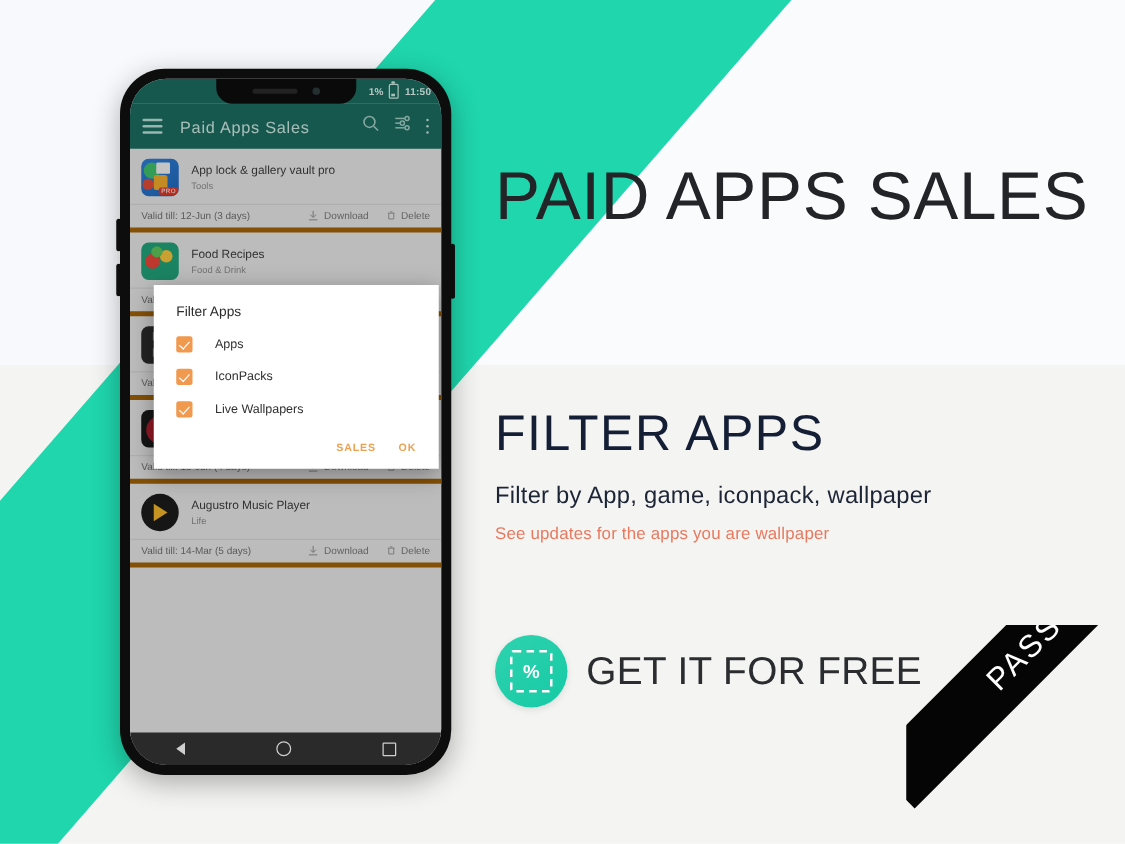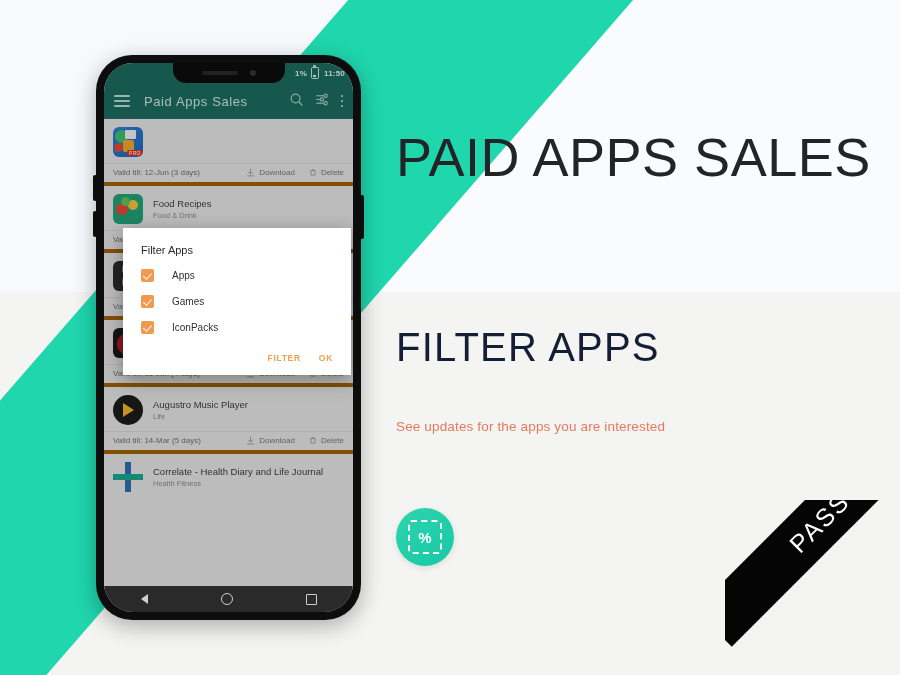--- a/index.html
+++ b/index.html
@@ -288,20 +288,24 @@
     <div class="applist">
 
       <div class="app-row">
         <div class="app-ico ico-applock">
           <span class="blob ico-green"></span>
             <span class="blob ico-red"></span>
           <span class="blob ico-white"></span>
             <span class="blob ico-lock"></span>
           <span class="ico-pro">PRO</span>
         </div>
+        <div class="app-txt">
+          <div class="app-name">App lock &amp; gallery vault pro</div>
+          <div class="app-cat">Tools</div>
+        </div>
       </div>
       <div class="valid-row">
         <span class="valid-txt">Valid till: 12-Jun (3 days)</span>
         <span class="valid-actions">
           <span class="act">
             <svg width="9" height="9" viewBox="0 0 24 24" fill="none" stroke="#888" stroke-width="2">
                 <line x1="12" y1="2" x2="12" y2="15"></line>
                 <polyline points="6,10 12,16 18,10"></polyline>
                 <line x1="3" y1="21" x2="21" y2="21"></line>
               </svg>
@@ -419,75 +423,67 @@
             <svg width="8" height="9" viewBox="0 0 24 24" fill="none" stroke="#888" stroke-width="2">
                 <polyline points="4,6 20,6"></polyline>
                 <path d="M6 6v14h12V6"></path>
                 <path d="M9 3h6"></path>
               </svg>
             <span>Delete</span>
           </span>
         </span>
       </div>
 
-      <div class="app-row">
-        <div class="app-ico ico-plus">
-          <span class="v"></span>
-            <span class="h"></span>
-        </div>
-        <div class="app-txt">
-          <div class="app-name">Correlate - Health Diary and Life Journal</div>
-          <div class="app-cat">Health Fitness</div>
-        </div>
-      </div>
 
     </div>
 
     <div class="scrim"></div>
 
     <div class="dialog">
       <div class="dlg-title">Filter Apps</div>
 
       <div class="dlg-opt">
         <span class="cb"></span>
         <span class="dlg-opt-label">Apps</span>
       </div>
       <div class="dlg-opt">
         <span class="cb"></span>
-        <span class="dlg-opt-label">Games</span>
+        <span class="dlg-opt-label">IconPacks</span>
       </div>
       <div class="dlg-opt">
         <span class="cb"></span>
-        <span class="dlg-opt-label">IconPacks</span>
+        <span class="dlg-opt-label">Live Wallpapers</span>
       </div>
 
       <div class="dlg-actions">
-        <button class="dlg-btn">FILTER</button>
+        <button class="dlg-btn">SALES</button>
         <button class="dlg-btn">OK</button>
       </div>
     </div>
 
     <div class="navbar">
       <span class="nav-back"></span>
       <span class="nav-home"></span>
       <span class="nav-rec"></span>
     </div>
 
   </div>
 </div>
 
 <div id="right">
   <div class="hero-title">PAID APPS SALES</div>
   <div class="sec-title">FILTER APPS</div>
-  <div class="sec-note">See updates for the apps you are interested</div>
+  <div class="sec-sub">Filter by App, game, iconpack, wallpaper</div>
+  <div class="sec-note">See updates for the apps you are wallpaper</div>
 
   <div class="cta">
     <span class="cta-badge">
       <span class="sq">%</span>
     </span>
+    <span class="cta-text">GET IT FOR FREE</span>
   </div>
 </div>
 
 <div id="ribbon">
   <div class="band">
     <span>PASS</span>
   </div>
 </div>
 
 </body></html>

